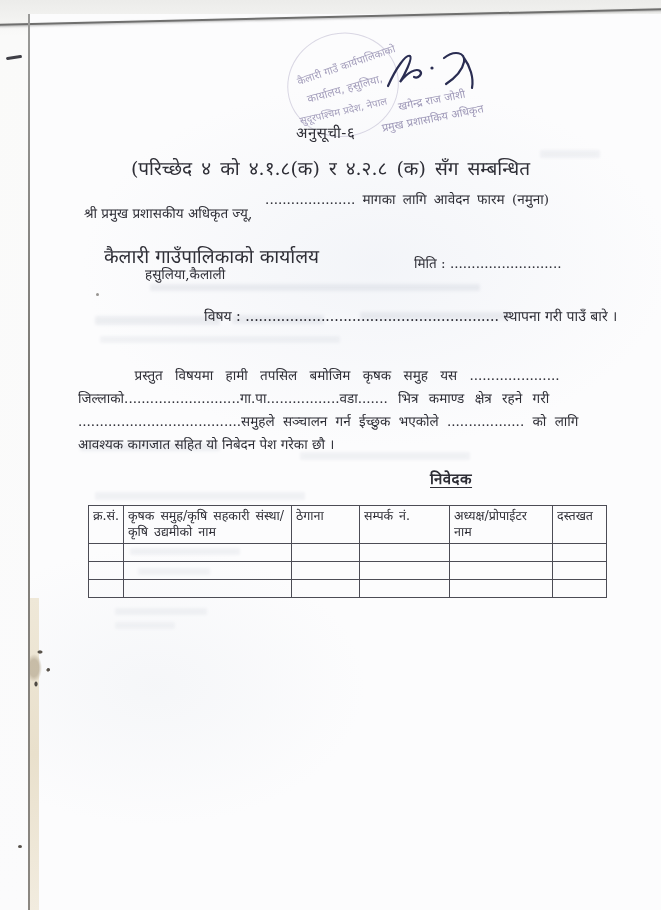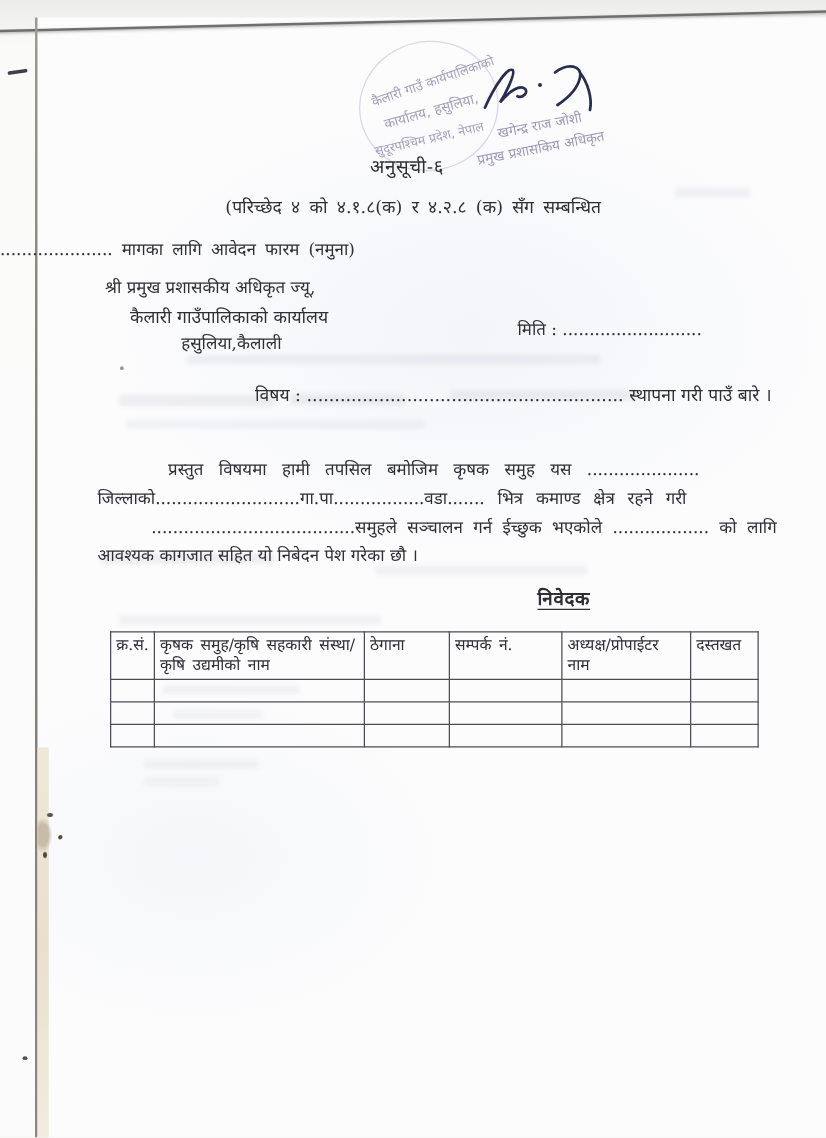--- a/index.html
+++ b/index.html
@@ -54,32 +54,32 @@
   }
   
   .bleed {
     position: absolute; background: #8a94a6; opacity: .13; border-radius: 2px;
     filter: blur(1.5px);
   }
   
   .ink { color: #2e2e36; }
   .t { position: absolute; white-space: nowrap; }
   .annex { left: 296px; top: 122px; font-size: 15px; letter-spacing: .5px; }
-  .head1 { left: 0; top: 155px; width: 661px; text-align: center; font-size: 14px; word-spacing: 3px; }
-  .head2 { left: 0; top: 190px; width: 549px; text-align: left; font-size: 13.5px; word-spacing: 3px; }
-  .addr1 { left: 84px; top: 220px; font-size: 13.5px; }
+  .head1 { left: 0; top: 155px; width: 661px; text-align: center; font-size: 19px; word-spacing: 3px; }
+  .head2 { left: 0; top: 190px; width: 549px; text-align: right; font-size: 13.5px; word-spacing: 3px; }
+  .addr1 { left: 84px; top: 204px; font-size: 13.5px; }
   .date  { left: 414px; top: 220px; font-size: 13.5px; margin-top: 34px; }
-  .addr2 { left: 104px; top: 243px; font-size: 14px; }
+  .addr2 { left: 104px; top: 243px; font-size: 19px; }
   .addr3 { left: 122px; top: 265px; font-size: 13.5px; margin-left: 23px; }
   .subject { left: 204px; top: 306px; font-size: 14px; }
   .body-par { position: absolute; left: 78px; top: 366px; width: 508px; font-size: 13.5px; }
   .body-par .line { height: 23px; white-space: nowrap; }
   .body-par .l1 { text-indent: 30px; word-spacing: 8px; text-align: center; }
   .body-par .l2 { word-spacing: 6px; }
-  .body-par .l3 { word-spacing: 4px; margin-left: 43px; }
+  .body-par .l3 { word-spacing: 4px; }
   .applicant {
     left: 430px; top: 468px; font-size: 15px; font-weight: bold;
     text-decoration: underline; text-underline-offset: 3px; letter-spacing: .5px;
   }
   
   .form-table {
     position: absolute; left: 88px; top: 505px; width: 518px;
     border-collapse: collapse; table-layout: fixed;
     font-size: 12.5px; color: #2e2e36;
   }

